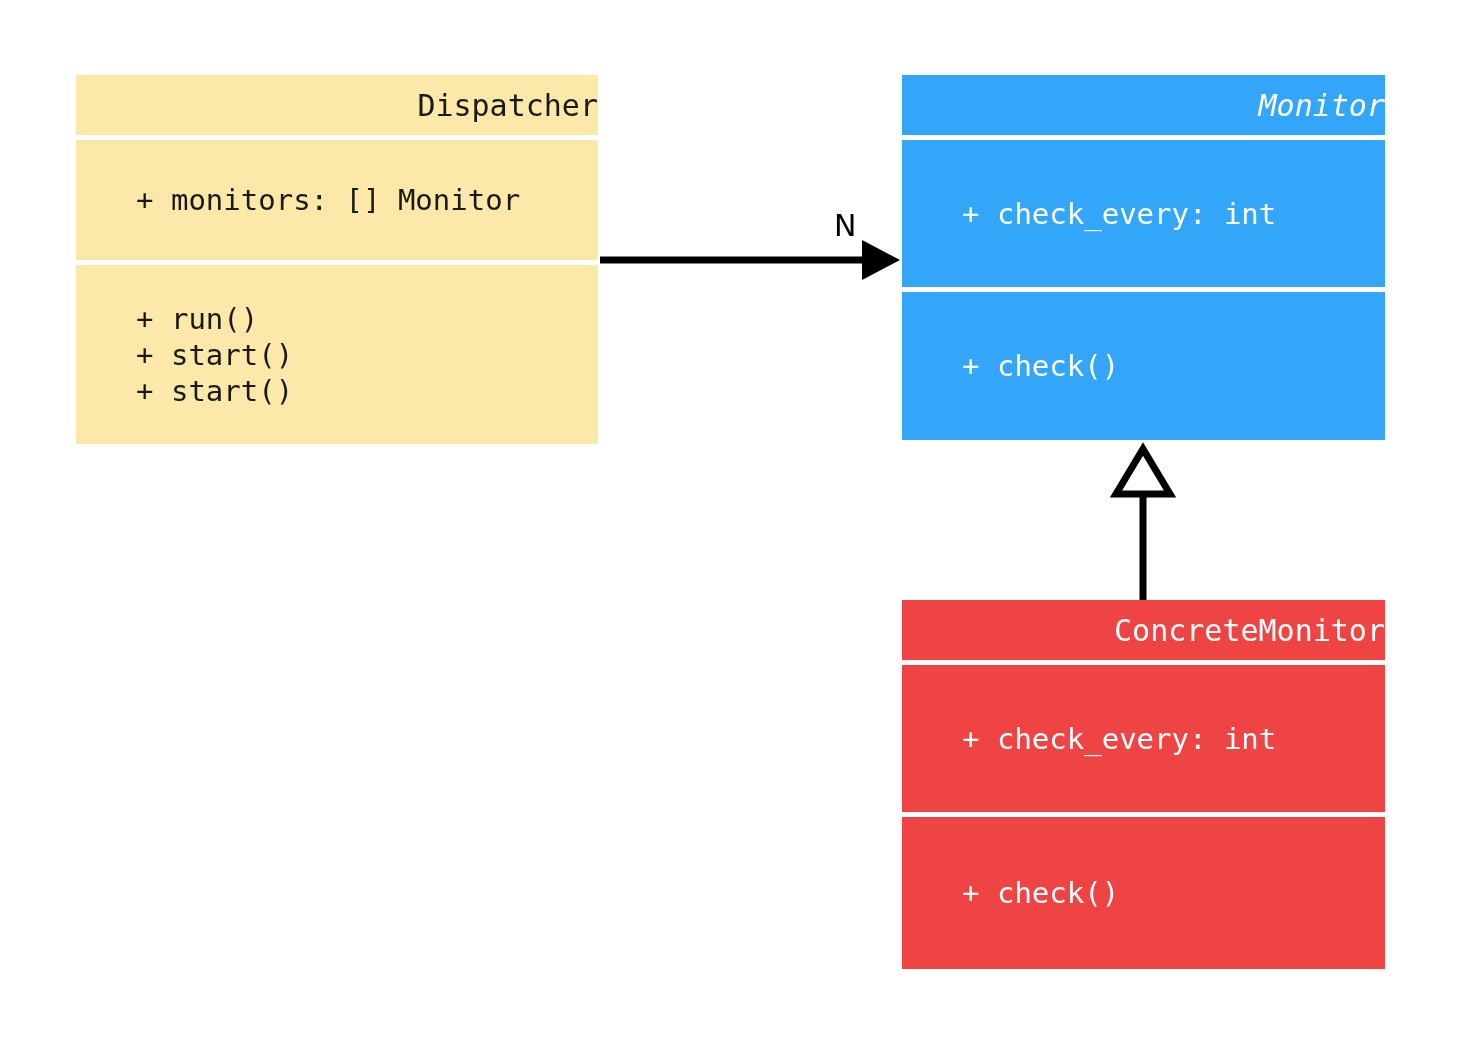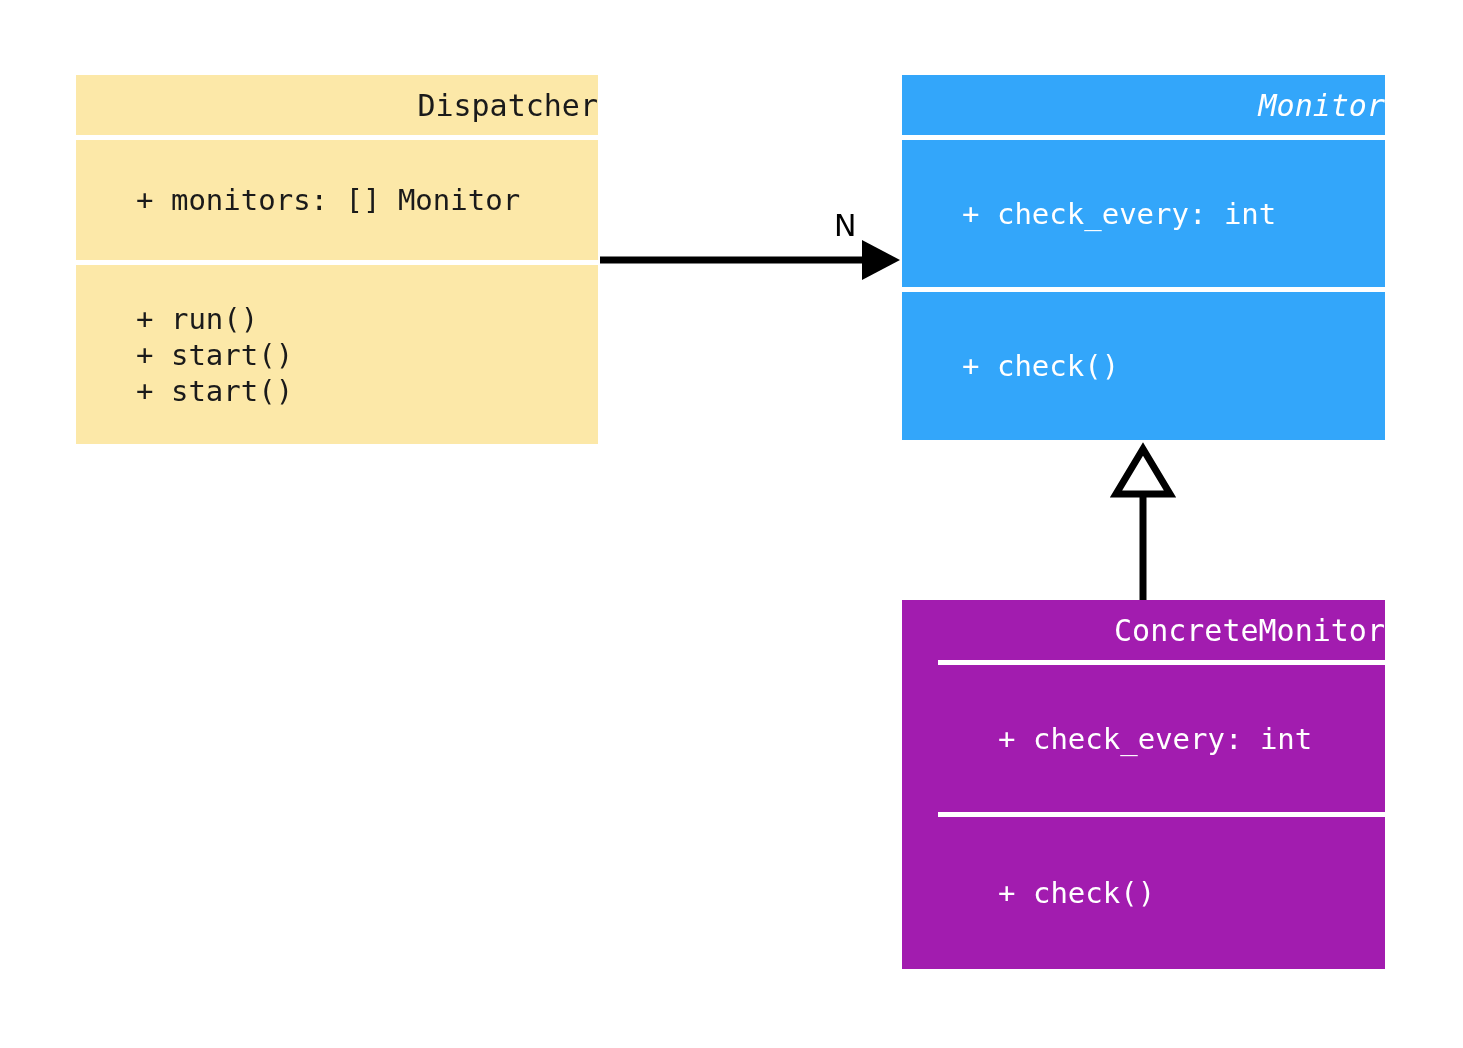--- a/index.html
+++ b/index.html
@@ -54,21 +54,21 @@
   .divider {
     flex: 0 0 auto;
     background: #ffffff;
   }
 
   
   .theme-yellow { background: #fce8a8; color: #1a1a1a; }
   
   .theme-blue   { background: #33a6fa; color: #ffffff; }
   
-  .theme-lightblue { background: #a21caf; color: #ffffff; padding-left: 36px; }
+  .theme-lightblue { background: #ef4444; color: #ffffff; }
 
   .abstract-name { font-style: italic; }
 
   
   .connector-svg {
     position: absolute;
     left: 0;
     top: 0;
     width: 1463px;
     height: 1048px;

